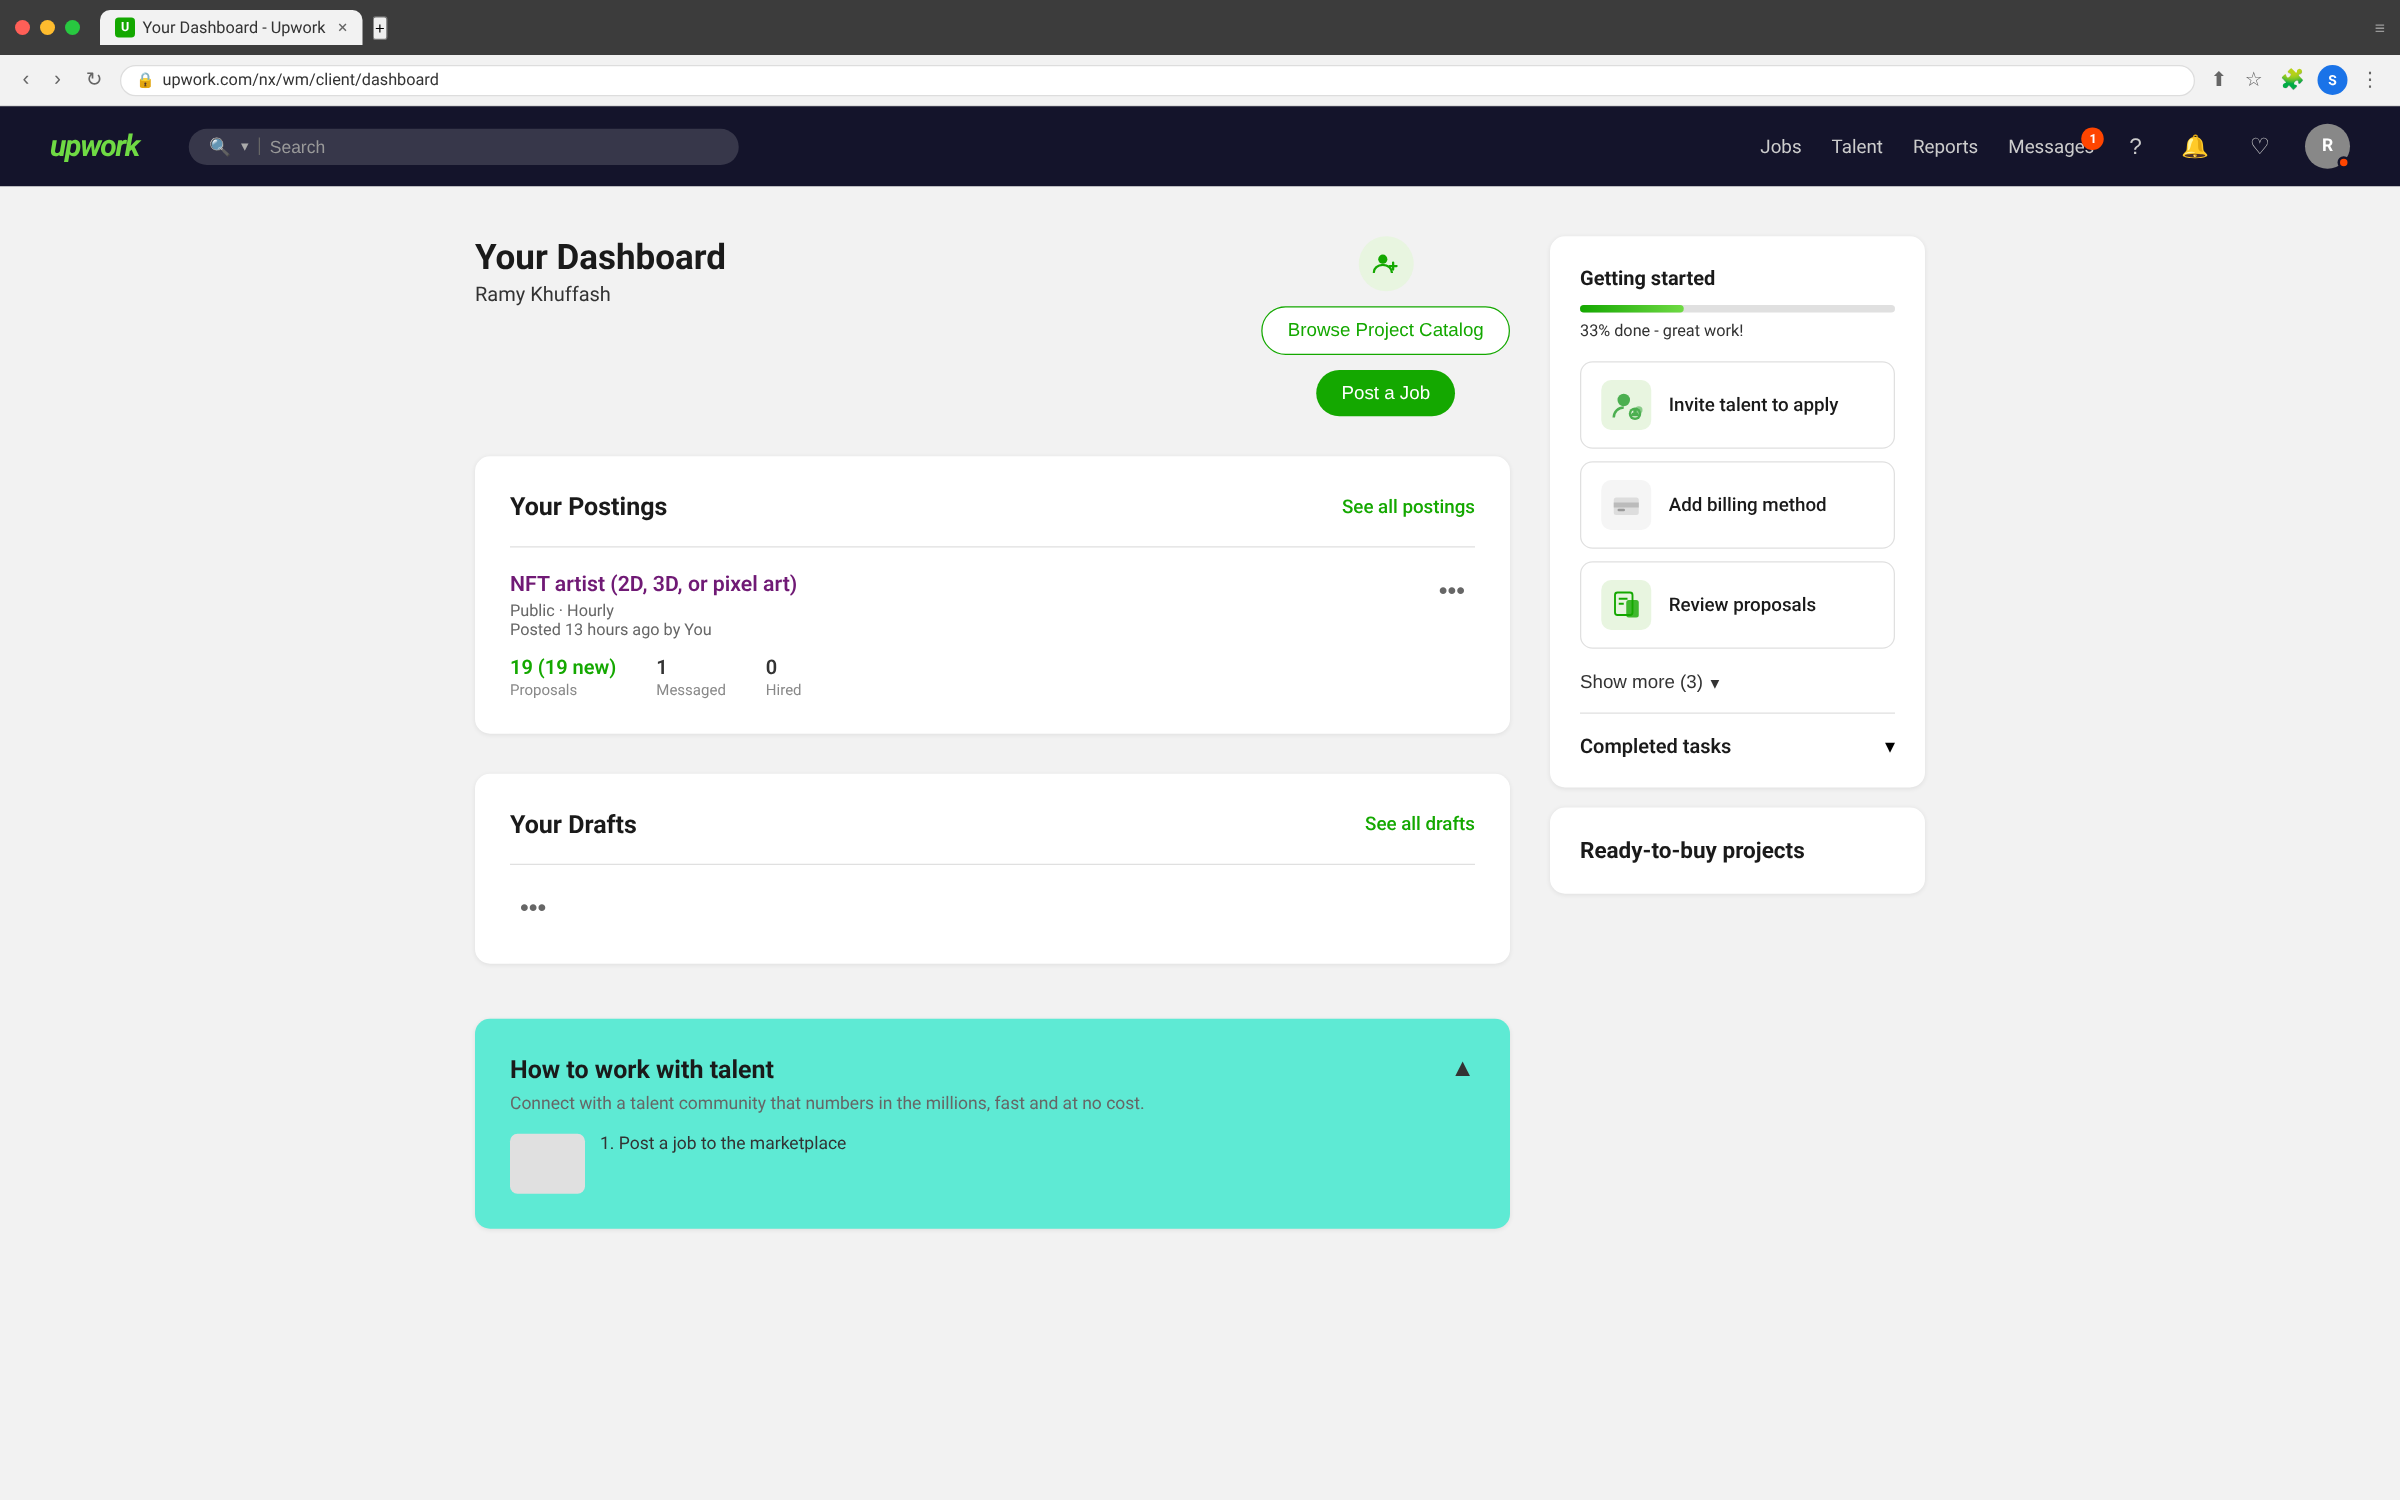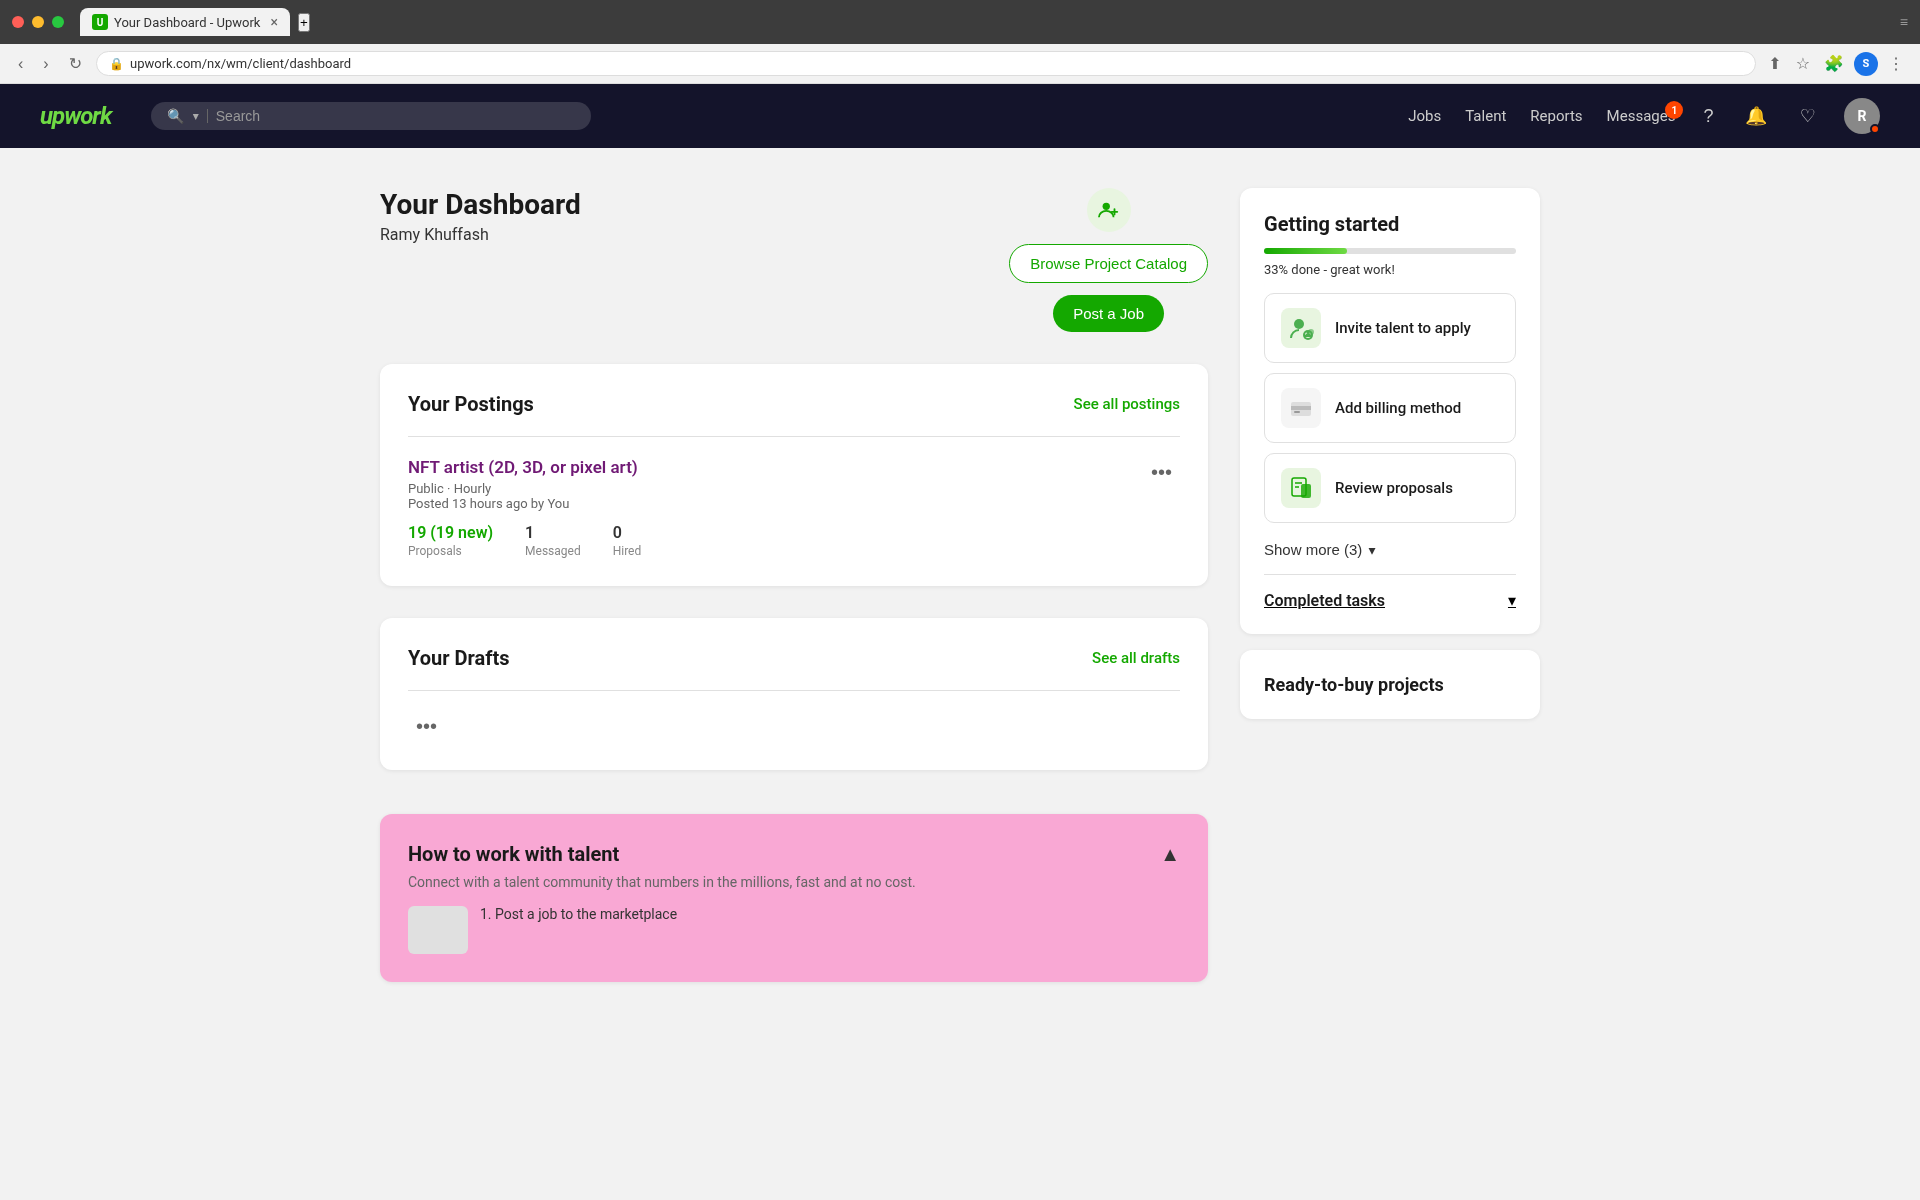--- a/index.html
+++ b/index.html
@@ -71,48 +71,48 @@
     .stat-label { font-size: 12px; color: #888; margin-top: 2px; }
     .more-btn { background: none; border: none; cursor: pointer; color: #666; font-size: 20px; padding: 4px 8px; border-radius: 4px; }
 
     
     .draft-item { border-top: 1px solid #e0e0e0; padding-top: 20px; }
     .draft-header { display: flex; align-items: flex-start; justify-content: space-between; }
     .draft-title { font-size: 17px; font-weight: 600; color: #1a1a1a; cursor: pointer; }
     .draft-meta { font-size: 13px; color: #666; margin-top: 4px; }
 
     
-    .how-card { background: #f9a8d4; border-radius: 12px; padding: 28px; box-shadow: 0 1px 4px rgba(0,0,0,0.08); margin-top: 44px; }
+    .how-card { background: #5eead4; border-radius: 12px; padding: 28px; box-shadow: 0 1px 4px rgba(0,0,0,0.08); margin-top: 44px; }
     .how-header { display: flex; align-items: center; justify-content: space-between; }
     .how-title { font-size: 20px; font-weight: 700; color: #1a1a1a; }
     .how-subtitle { font-size: 14px; color: #666; margin-top: 8px; }
     .how-toggle { background: none; border: none; cursor: pointer; font-size: 20px; color: #333; }
     .how-step { display: flex; gap: 12px; margin-top: 16px; align-items: flex-start; }
     .how-step-text { font-size: 14px; color: #333; }
 
     
     .getting-started-card { background: white; border-radius: 12px; padding: 24px; box-shadow: 0 1px 4px rgba(0,0,0,0.08); margin-bottom: 16px; }
-    .gs-title { font-size: 20px; font-weight: 700; color: #1a1a1a; margin-bottom: 12px; }
+    .gs-title { font-size: 16px; font-weight: 700; color: #1a1a1a; margin-bottom: 12px; }
     .progress-bar-container { height: 6px; background: #e0e0e0; border-radius: 3px; margin-bottom: 8px; }
     .progress-bar-fill { height: 100%; background: linear-gradient(90deg, #14a800 0%, #6fda44 100%); border-radius: 3px; }
     .progress-text { font-size: 13px; color: #333; margin-bottom: 16px; }
 
     
     .task-item { border: 1.5px solid #e0e0e0; border-radius: 10px; padding: 14px 16px; margin-bottom: 10px; display: flex; align-items: center; gap: 14px; cursor: pointer; transition: border-color 0.2s; }
     .task-icon { width: 40px; height: 40px; border-radius: 8px; display: flex; align-items: center; justify-content: center; flex-shrink: 0; overflow: hidden; }
     .task-icon.invite { background: #e8f5e0; }
     .task-icon.billing { background: #f5f5f5; }
     .task-icon.review { background: #e8f5e0; }
     .task-label { font-size: 15px; color: #1a1a1a; font-weight: 500; }
 
     .show-more-btn { display: flex; align-items: center; gap: 6px; background: none; border: none; cursor: pointer; color: #333; font-size: 15px; font-weight: 500; padding: 8px 0; width: 100%; }
     .show-more-btn .chevron { font-size: 14px; }
 
     .completed-tasks-section { border-top: 1px solid #e0e0e0; padding-top: 16px; margin-top: 8px; }
-    .completed-tasks-header { display: flex; align-items: flex-start; justify-content: space-between; cursor: pointer; text-decoration: underline; }
+    .completed-tasks-header { display: flex; align-items: flex-start; justify-content: space-between; cursor: pointer; }
     .completed-tasks-label { font-size: 16px; font-weight: 600; color: #1a1a1a; }
 
     
     .ready-card { background: white; border-radius: 12px; padding: 24px; box-shadow: 0 1px 4px rgba(0,0,0,0.08); }
     .ready-title { font-size: 18px; font-weight: 700; color: #1a1a1a; }
   </style>
 </head>
 <body>
 
 <div class="browser-chrome">

